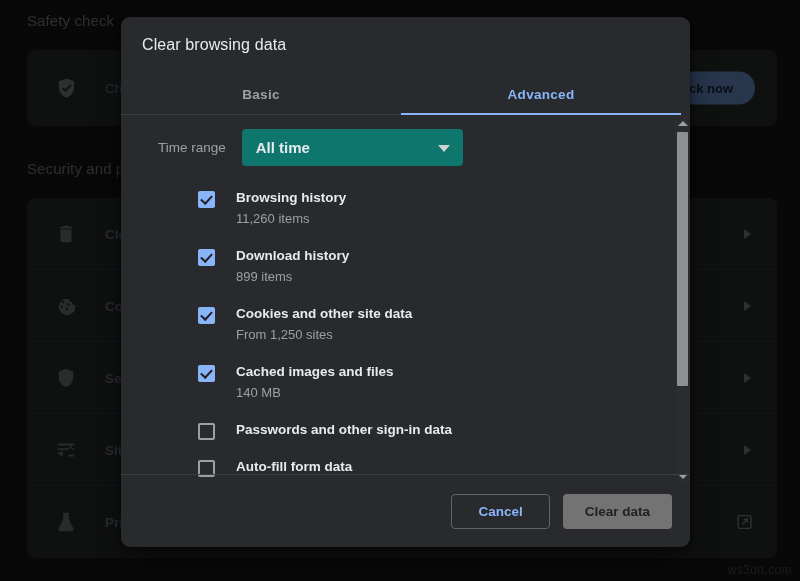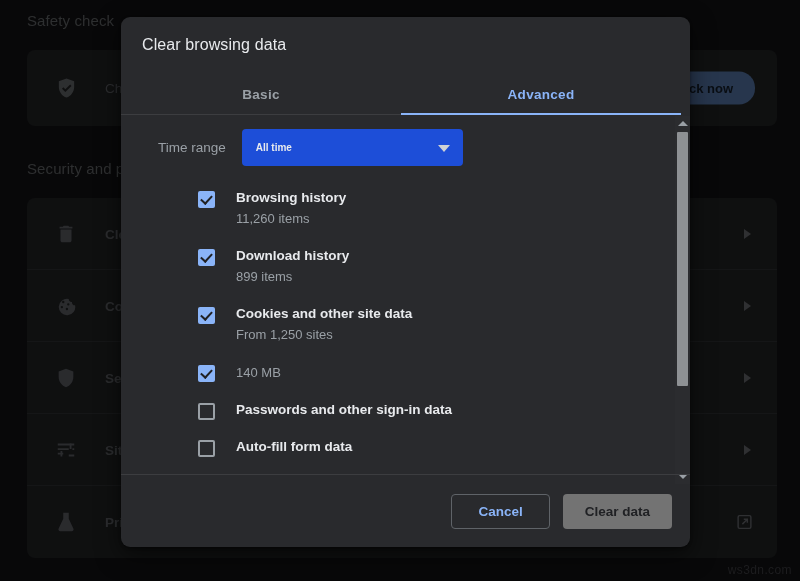--- a/index.html
+++ b/index.html
@@ -175,25 +175,25 @@
   #timerange-row {
     position: absolute;
     left: 21px; top: 13px;
     display: flex;
     align-items: center;
     gap: 16px;
   }
   #timerange-label { font-size: 13.5px; color: #9aa0a6; }
   #timerange-select {
     width: 221px; height: 37px;
-    background: #1d4ed8;
+    background: #0f766e;
     border: none;
     border-radius: 4px;
     color: #e8eaed;
-    font-size: 10px;
+    font-size: 15px;
     font-weight: bold;
     font-family: inherit;
     padding: 0 14px;
     display: flex;
     align-items: center;
     position: relative;
     cursor: pointer;
   }
   #timerange-caret {
     position: absolute;
@@ -459,20 +459,21 @@
         <span class="cb-box on"></span>
         <span>
           <div class="cb-title">Cookies and other site data</div>
           <div class="cb-sub">From 1,250 sites</div>
         </span>
       </div>
 
       <div class="cb-item">
         <span class="cb-box on"></span>
         <span>
+          <div class="cb-title">Cached images and files</div>
           <div class="cb-sub">140 MB</div>
         </span>
       </div>
 
       <div class="cb-item">
         <span class="cb-box off"></span>
         <span>
           <div class="cb-title">Passwords and other sign-in data</div>
         </span>
       </div>

